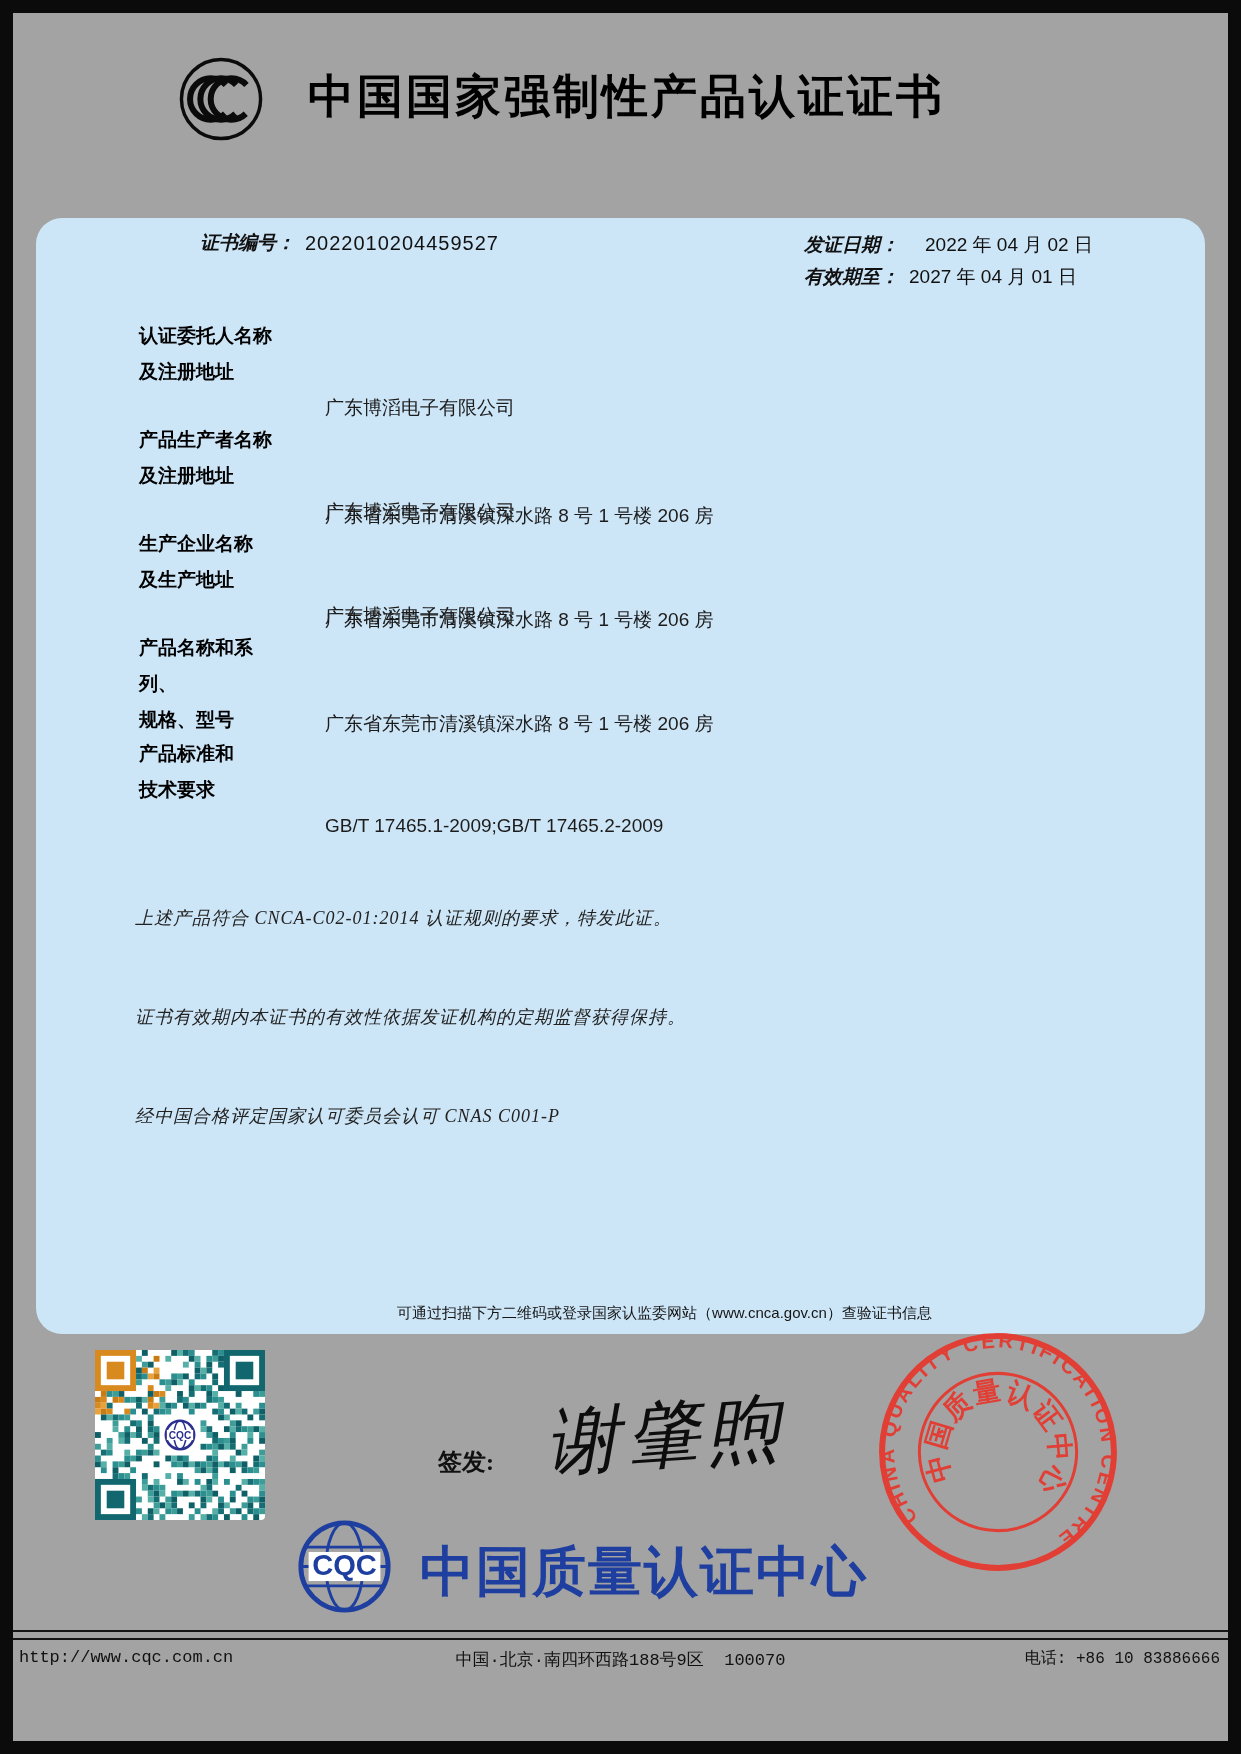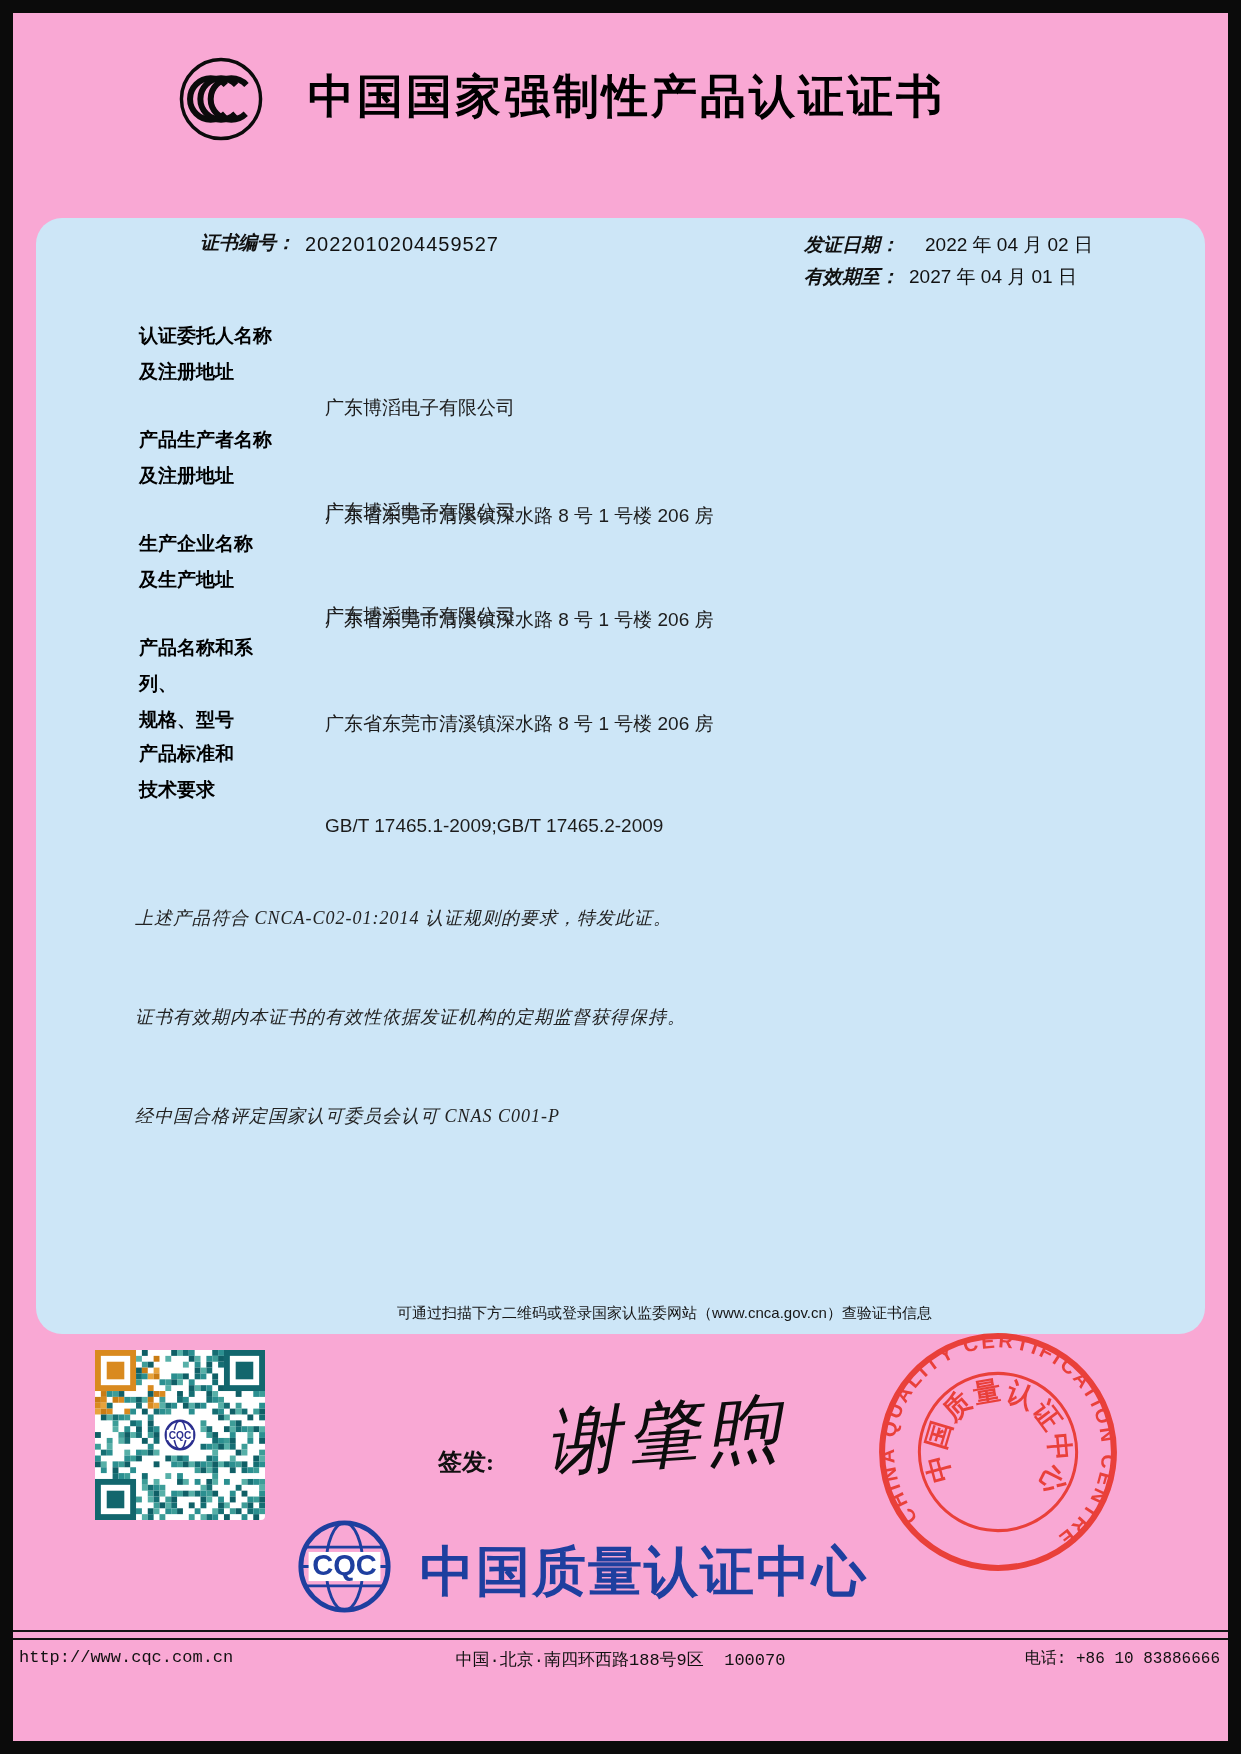--- a/index.html
+++ b/index.html
@@ -1,38 +1,38 @@
 <!DOCTYPE html>
 <html><head>
 <meta charset="utf-8">
 <style>
   html,body{margin:0;padding:0;background:#eef2f5;}
   .page{
     position:relative;width:1241px;height:1754px;margin:0 auto;
-    background:#f9a8d4;overflow:hidden;
+    background:#a3a3a3;overflow:hidden;
     font-family:"Liberation Sans",sans-serif;color:#111;
   }
   .frame{position:absolute;inset:0;border:13px solid #0b0b0b;pointer-events:none;z-index:50;}
 
   
   .ccc-logo{position:absolute;left:178px;top:56px;width:86px;height:86px;}
   .page-title{
     position:absolute;left:308px;top:66px;width:700px;
     font-size:46px;font-weight:bold;letter-spacing:3px;color:#000;
   }
 
   
   .panel{
     position:absolute;left:36px;top:218px;width:1169px;height:1116px;
     background:#cde6f7;border-radius:26px;
   }
 
   .meta-label{font-style:italic;font-weight:bold;font-size:19px;font-family:"Liberation Serif",serif;}
   .meta-value{font-size:20px;letter-spacing:1px;}
-  .cert-number-row{position:absolute;left:200px;top:230px;display:flex;gap:10px;align-items:flex-end;}
+  .cert-number-row{position:absolute;left:200px;top:230px;display:flex;gap:10px;align-items:center;}
   .issue-row{position:absolute;left:804px;top:232px;display:flex;gap:26px;align-items:baseline;}
   .valid-row{position:absolute;left:804px;top:264px;display:flex;gap:10px;align-items:center;}
   .issue-row .meta-value,.valid-row .meta-value{font-size:19px;letter-spacing:0;}
 
   .block{position:absolute;left:139px;display:flex;width:960px;}
   .block .labels{width:150px;font-weight:bold;font-size:19px;line-height:36px;color:#000;}
   .block .values{flex:1;font-size:19px;line-height:36px;color:#1c1c1c;white-space:pre;margin-left:36px;}
   .b0{top:318px}.b1{top:422px}.b2{top:526px}.b3{top:630px}.b4{top:736px}
   .b3 .values{line-height:29px;}
 

